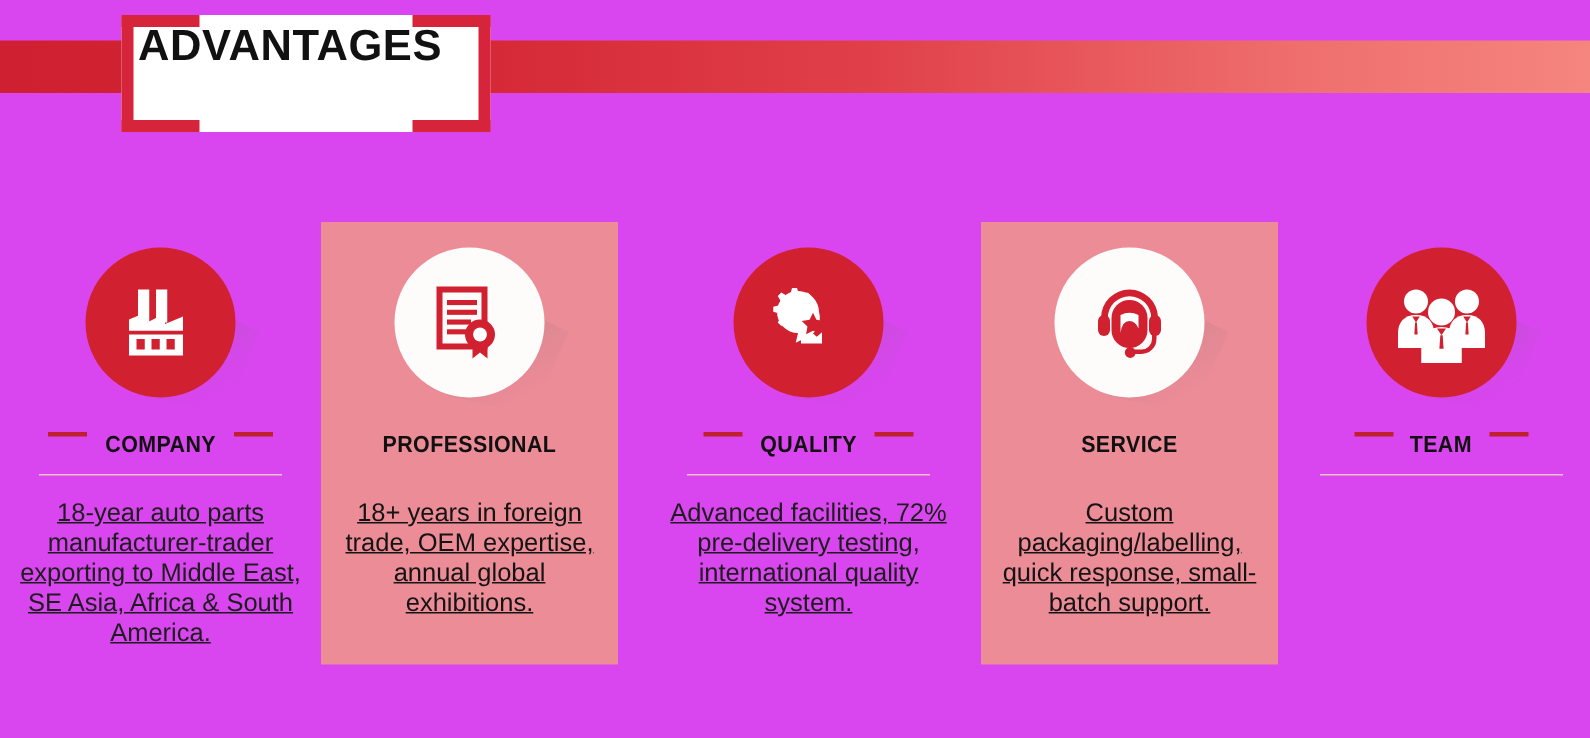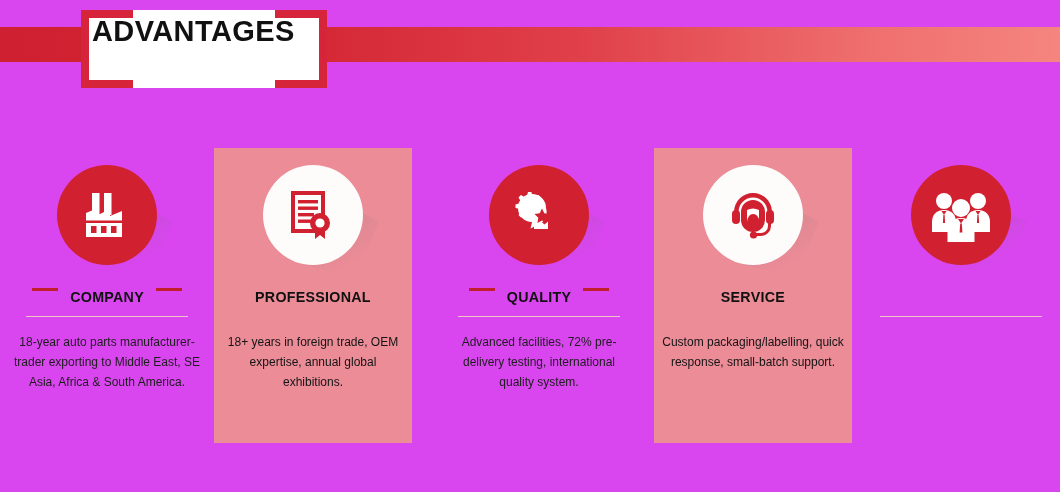--- a/index.html
+++ b/index.html
@@ -92,22 +92,23 @@
     font-stretch: condensed;
     transform: scaleX(0.92); transform-origin: center;
   }
   .underline {
     position: absolute; left: 18px; top: 176px; width: 162px; height: 1px;
     background: #f0c3c6;
   }
 
   .card-body {
     position: absolute; left: 4px; top: 192px; width: 190px;
-    font-size: 12px; line-height: 20px; color: #1d1d1d;
+    font-size: 17px; line-height: 20px; color: #1d1d1d;
     text-align: center;
+    text-decoration: underline;
   }
   .card-body.onpink { color: #141414; }
 </style>
 </head>
 <body>
 
 <div class="page">
 
   <div class="header">
     <div class="banner-bar"></div>
@@ -254,17 +255,22 @@
               <path d="M10.5 24 l5 0 -2.5 4 Z"></path>
               <path d="M12.4 28 l1.2 0 .5 8 -2.2 0 Z"></path>
               <path d="M44.5 24 l5 0 -2.5 4 Z"></path>
               <path d="M46.4 28 l1.2 0 .5 8 -2.2 0 Z"></path>
               <path d="M27 32 l6 0 -3 4.5 Z"></path>
               <path d="M29.2 36.5 l1.6 0 .6 9 -2.8 0 Z"></path>
             </g>
           </svg>
         </div>
       </div>
+      <div class="title-row">
+        <span class="dash"></span>
+        <span class="card-title">TEAM</span>
+        <span class="dash"></span>
+      </div>
       <div class="underline"></div>
     </div>
 
   </div>
 </div>
 
 </body></html>

